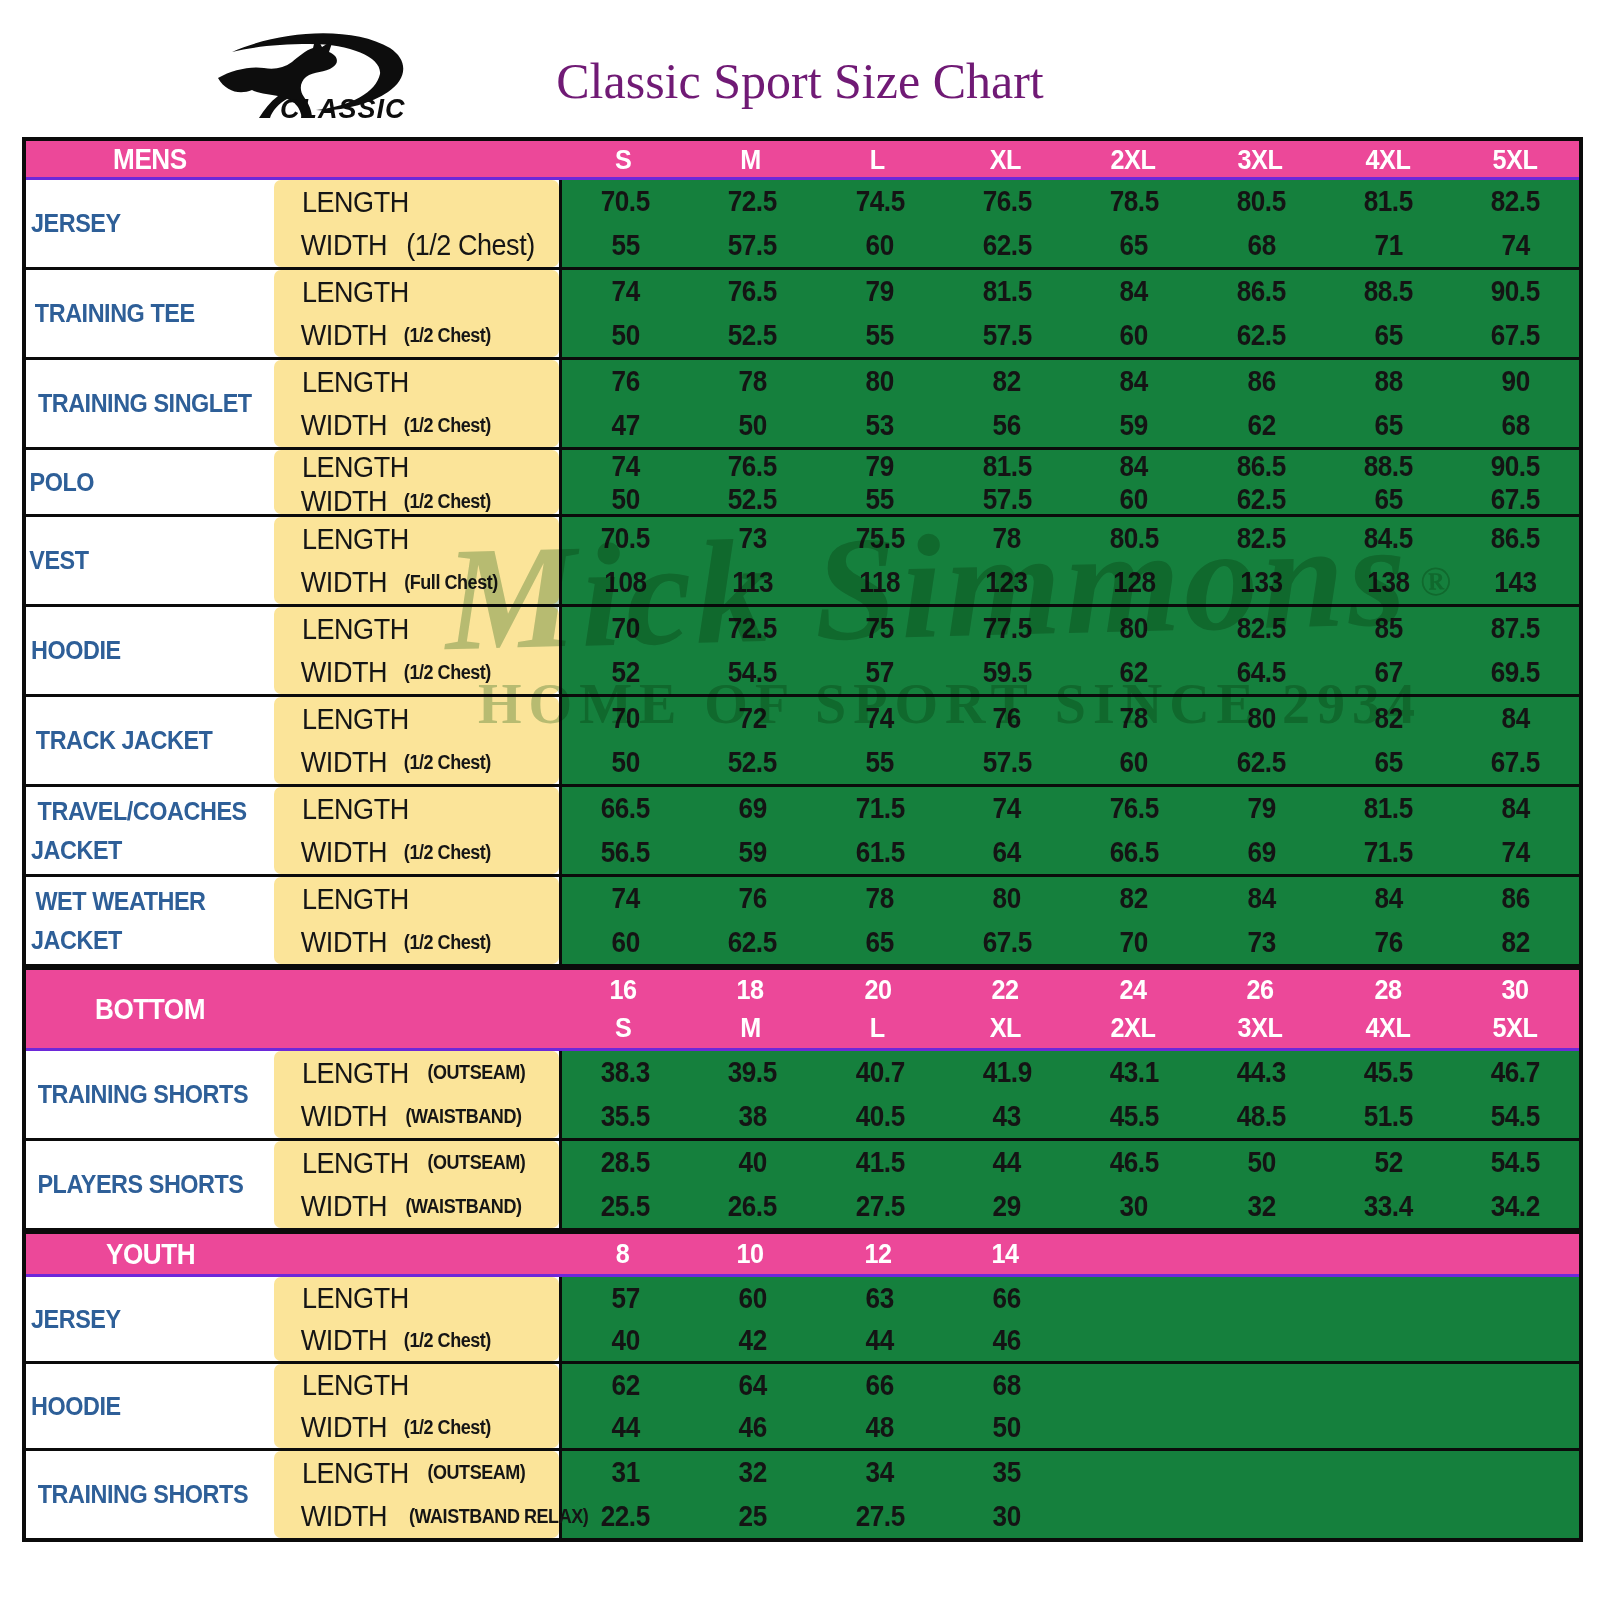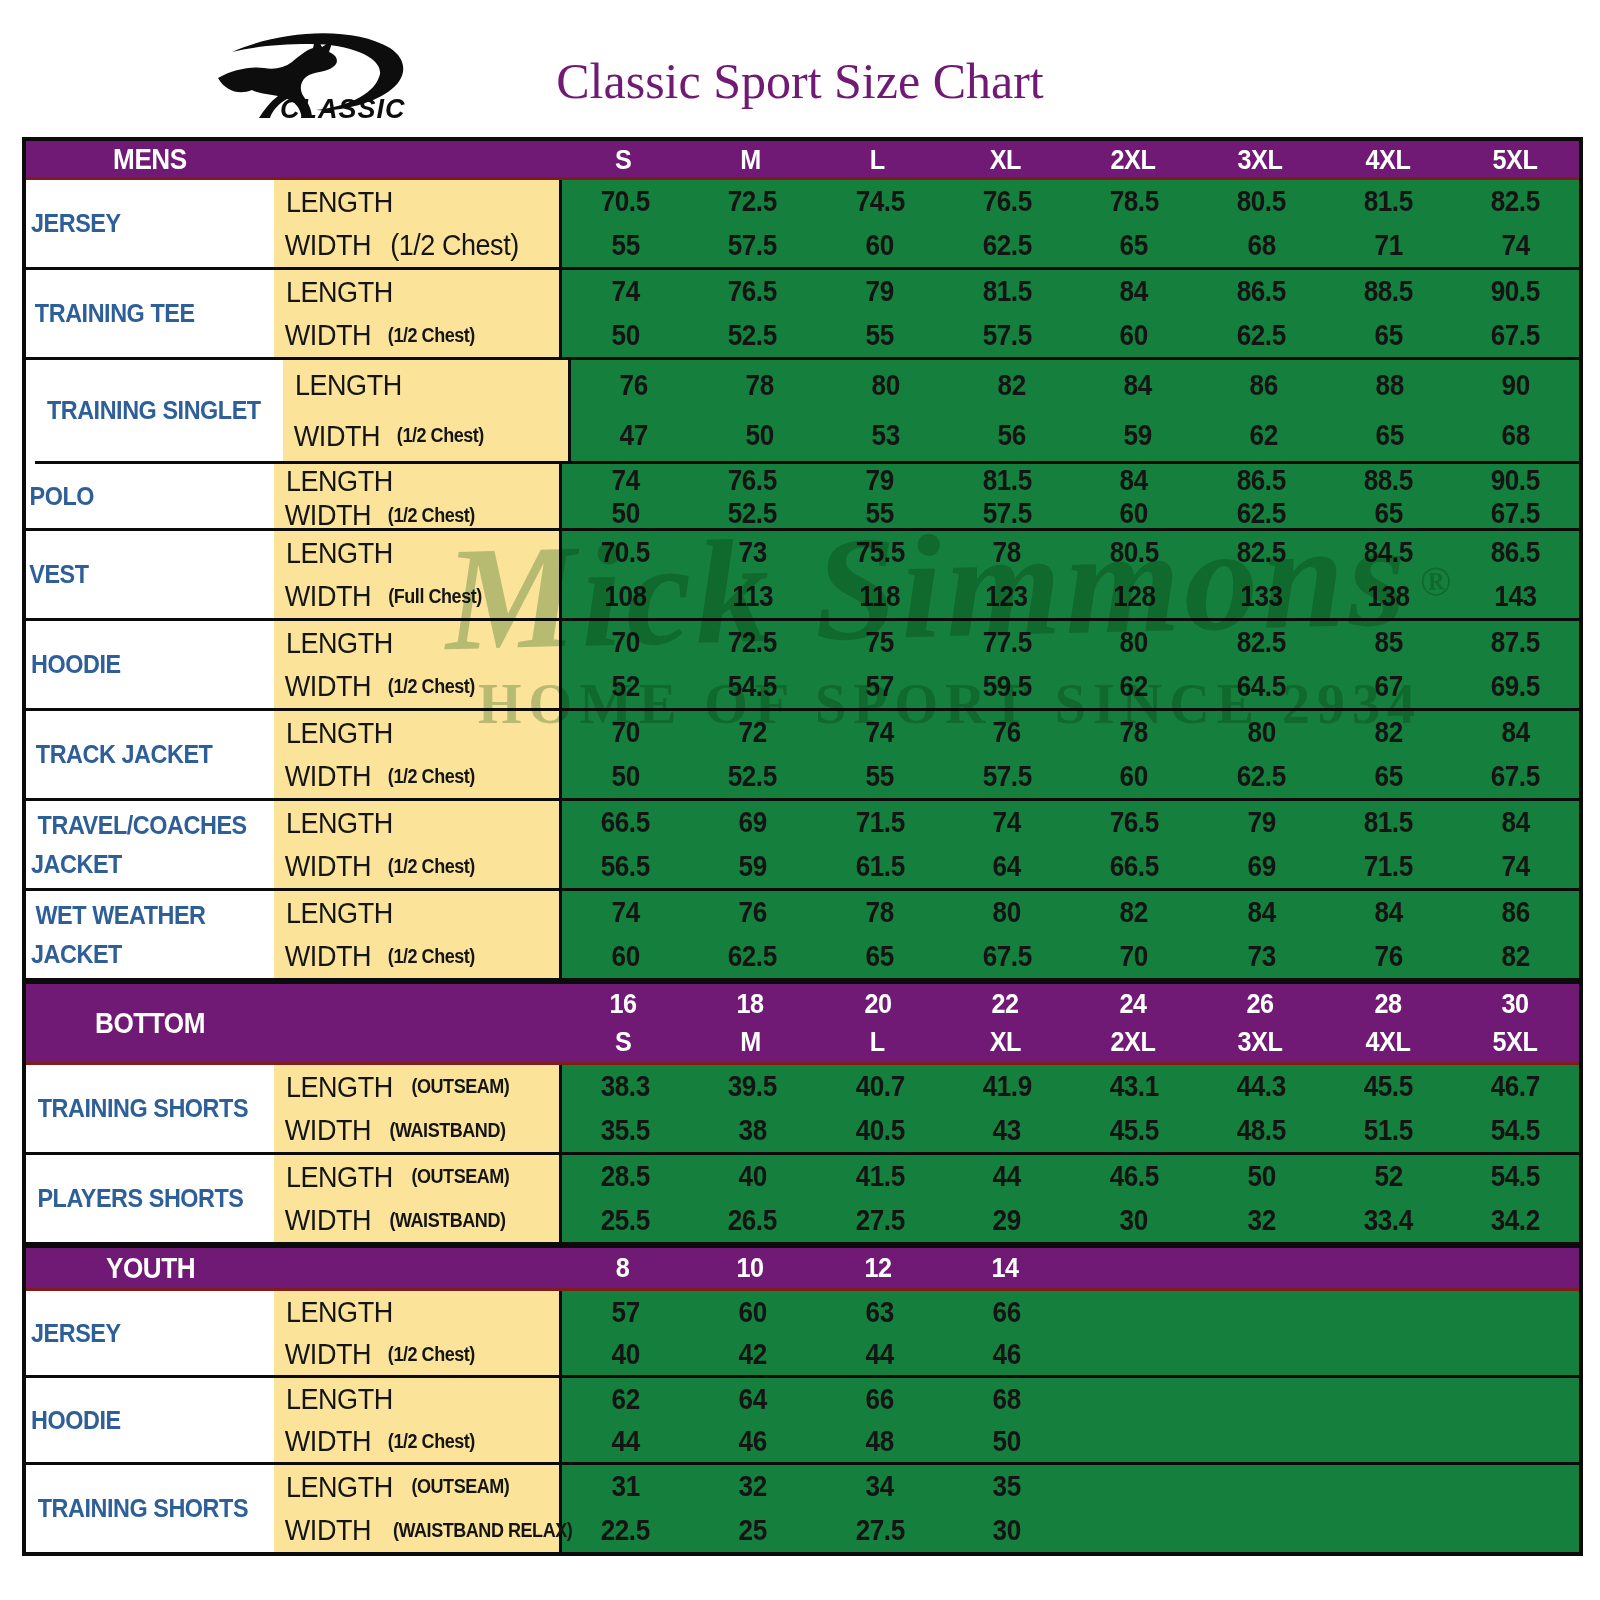--- a/index.html
+++ b/index.html
@@ -9,31 +9,31 @@
 
   
   .logo { position:absolute; left:212px; top:22px; width:210px; height:110px; }
   .logo svg { position:absolute; left:0; top:0; }
   .logo-text { position:absolute; left:68px; top:72px; font-size:27px; font-weight:700; font-style:italic; letter-spacing:1px; color:#0d0d0d; }
   .page-title { position:absolute; left:0; top:52px; width:100%; text-align:center; font-family:"Liberation Serif", serif; font-weight:500; font-size:50px; color:#701a75; }
 
   
   .size-table { position:absolute; left:22px; top:137px; width:1561px; border:4px solid #0b0b0b; background:#fff; }
 
-  .band { display:flex; background:#701a75; color:#fff; font-weight:700; border-top:3px solid #0b0b0b; border-bottom:3px solid #7f1d1d; }
+  .band { display:flex; background:#ec4899; color:#fff; font-weight:700; border-top:3px solid #0b0b0b; border-bottom:3px solid #6d28d9; }
   .band.first { border-top:none; }
   .band-label-zone { width:248px; display:flex; align-items:center; justify-content:center; font-size:29px; }
   .band-spacer { width:285px; }
   .band-sizes { flex:1; display:grid; grid-template-columns:repeat(8,1fr); }
   .band-size-cell { display:flex; flex-direction:column; align-items:center; justify-content:center; font-size:28px; line-height:1.35; }
 
   .item-row { display:flex; border-bottom:3px solid #0b0b0b; }
   .item-row:last-child { border-bottom:none; }
   .cell-name { width:248px; background:#fff; display:flex; flex-direction:column; justify-content:center; padding-left:0; color:#2e5f98; font-weight:700; font-size:26px; line-height:1.5; }
-  .cell-label { width:285px; background:#fbe499; display:flex; flex-direction:column; padding-left:6px; }
+  .cell-label { width:285px; background:#fbe499; display:flex; flex-direction:column; padding-left:22px;border-radius:7px; }
   .measure-line { flex:1; display:flex; align-items:center; white-space:nowrap; color:#151515; }
   .m-main { font-size:30px; font-weight:400; }
   .m-note { font-size:20px; font-weight:700; margin-left:7px; }
   .m-note.large { font-size:30px; font-weight:400; }
   .values { flex:1; background:#15803d; border-left:3px solid #0b0b0b; display:grid; grid-template-columns:repeat(8,1fr); }
   .num { display:flex; align-items:center; justify-content:center; font-size:29px; font-weight:700; color:#141414; }
   .num span, .cx { display:inline-block; transform:scaleX(.9); letter-spacing:-0.5px; }
 
   
   .watermark { position:absolute; left:430px; top:505px; width:1040px; text-align:center; color:#6f9e72; opacity:.48; mix-blend-mode:multiply; pointer-events:none; z-index:5; }
@@ -210,21 +210,21 @@
             <span class="cx">62.5</span>
           </div>
           <div class="num">
             <span class="cx">65</span>
           </div>
           <div class="num">
             <span class="cx">67.5</span>
           </div>
         </div>
       </div>
-      <div class="item-row" style="height: 104px; margin-left: 9px;">
+      <div class="item-row" style="height: 90px;">
         <div class="cell-name">
           <div><span class="cx">TRAINING SINGLET</span></div>
         </div>
         <div class="cell-label">
           <div class="measure-line">
             <span class="m-main"><span class="cx">LENGTH</span></span>
           </div>
           <div class="measure-line">
             <span class="m-main"><span class="cx">WIDTH</span></span>
             <span class="m-note"><span class="cx">(1/2 Chest)</span></span>

